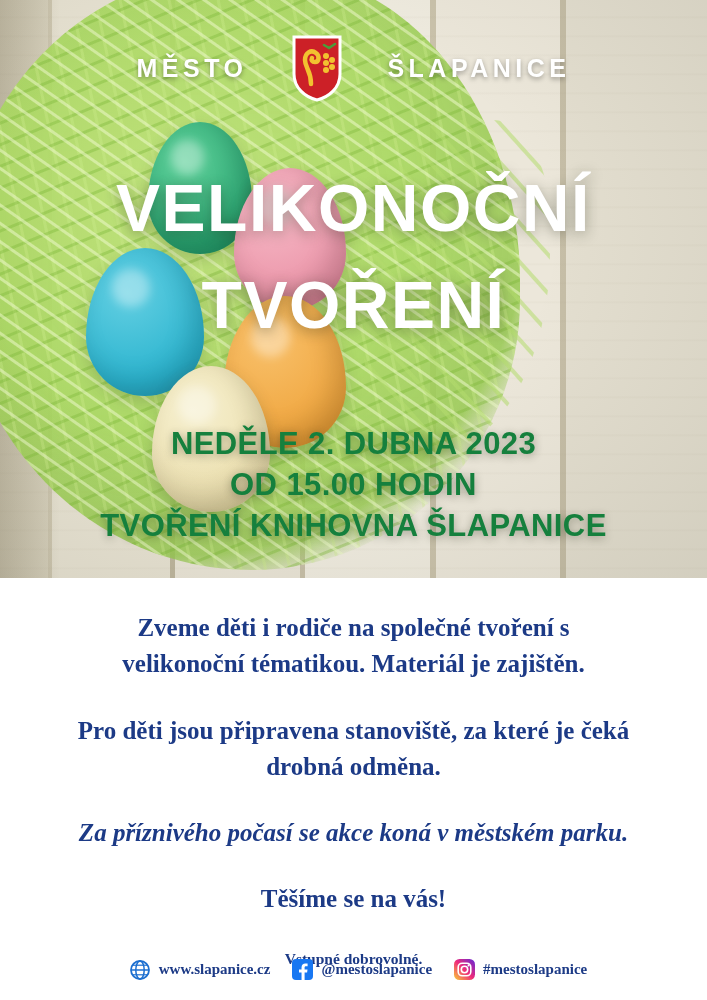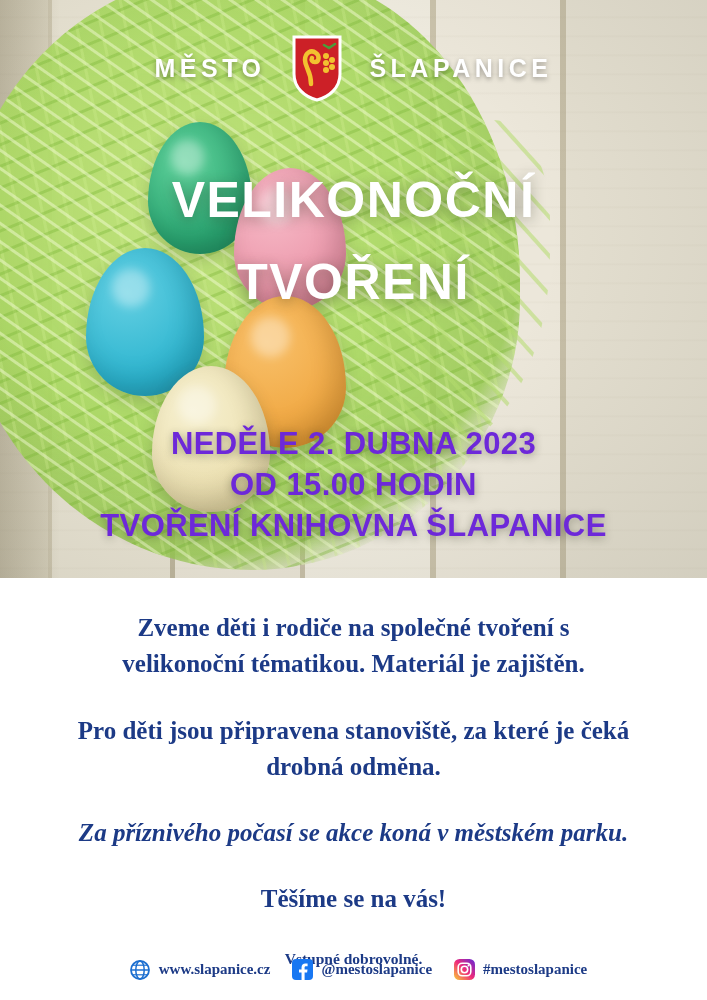--- a/index.html
+++ b/index.html
@@ -151,21 +151,21 @@
 
   
   .header {
     position: absolute;
     top: 34px;
     left: 0;
     width: 707px;
     display: flex;
     align-items: center;
     justify-content: center;
-    gap: 26px;
+    gap: 44px;
   }
   .header-word {
     color: #ffffff;
     font-size: 25px;
     font-weight: 700;
     letter-spacing: 4.5px;
     text-shadow: 0 2px 5px rgba(0,0,0,0.35);
   }
   .crest {
     position: relative;
@@ -178,36 +178,36 @@
   .title-block {
     position: absolute;
     top: 176px;
     left: 0;
     width: 707px;
     text-align: center;
   }
   .title-line {
     color: #ffffff;
     font-weight: 700;
-    font-size: 50px;
+    font-size: 66px;
     line-height: 0.99;
     letter-spacing: 1.5px;
     text-shadow: 0 3px 14px rgba(40,45,25,0.38);
   }
   .title-line.second { margin-top: 32px; }
 
   .subtitle-block {
     position: absolute;
     top: 424px;
     left: 0;
     width: 707px;
     text-align: center;
   }
   .subtitle-line {
-    color: #6d28d9;
+    color: #15803d;
     font-weight: 700;
     font-size: 31px;
     line-height: 1.32;
     letter-spacing: 0.4px;
     text-shadow: 0 2px 9px rgba(40,45,25,0.40);
   }
 
   
   .body {
     position: absolute;

